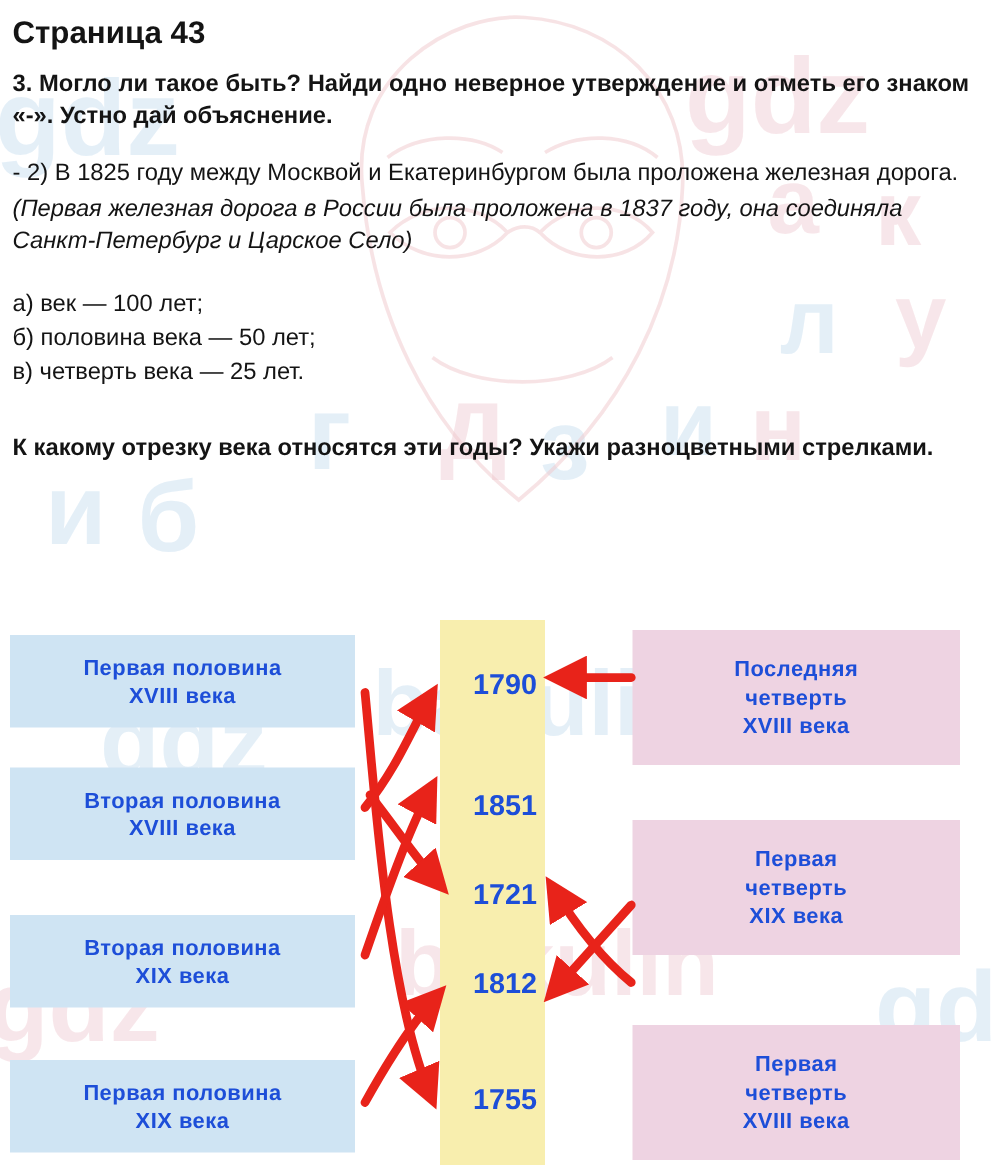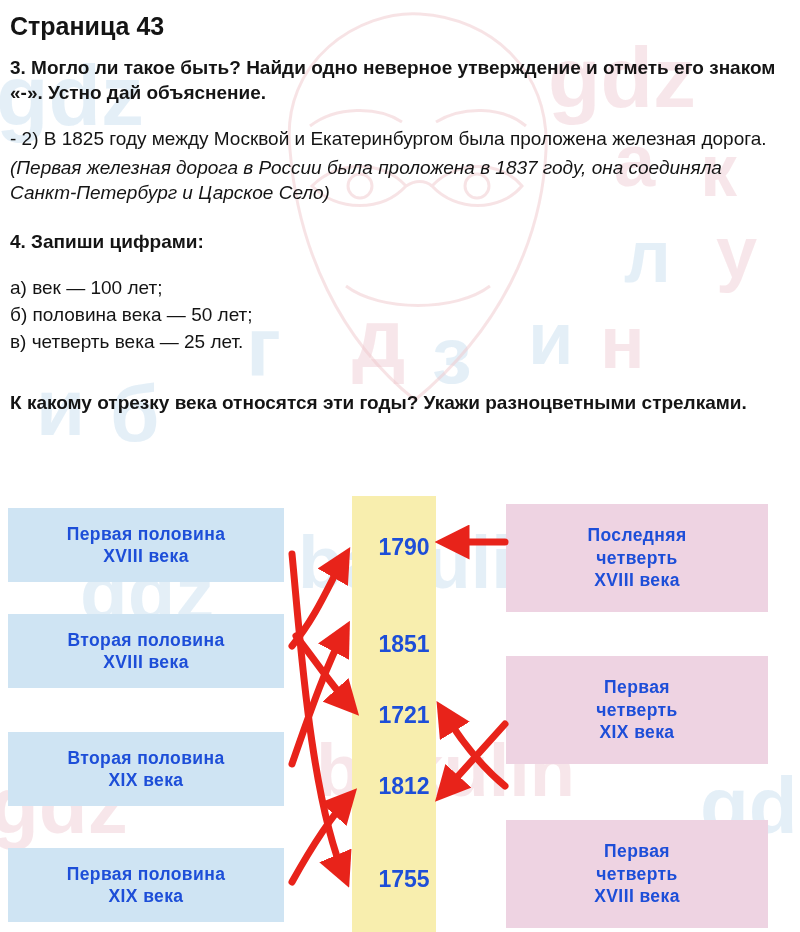--- a/index.html
+++ b/index.html
@@ -191,21 +191,20 @@
   </div>
 
   <div class="content">
     <div class="pagetitle">Страница 43</div>
 
     <p class="q-head">3. Могло ли такое быть? Найди одно неверное утверждение и отметь его знаком «-». Устно дай объяснение.</p>
 
     <p class="ans">- 2) В 1825 году между Москвой и Екатеринбургом была проложена железная дорога.</p>
     <p class="ans-note">(Первая железная дорога в России была проложена в 1837 году, она соединяла Санкт-Петербург и Царское Село)</p>
 
-    <p class="q-head2">4. Запиши цифрами:</p>
 
     <p class="list-line">а) век — 100 лет;</p>
     <p class="list-line">б) половина века — 50 лет;</p>
     <p class="list-line">в) четверть века — 25 лет.</p>
 
     <p class="q-head3">К какому отрезку века относятся эти годы? Укажи разноцветными стрелками.</p>
   </div>
 
   <div class="diagram">
 

